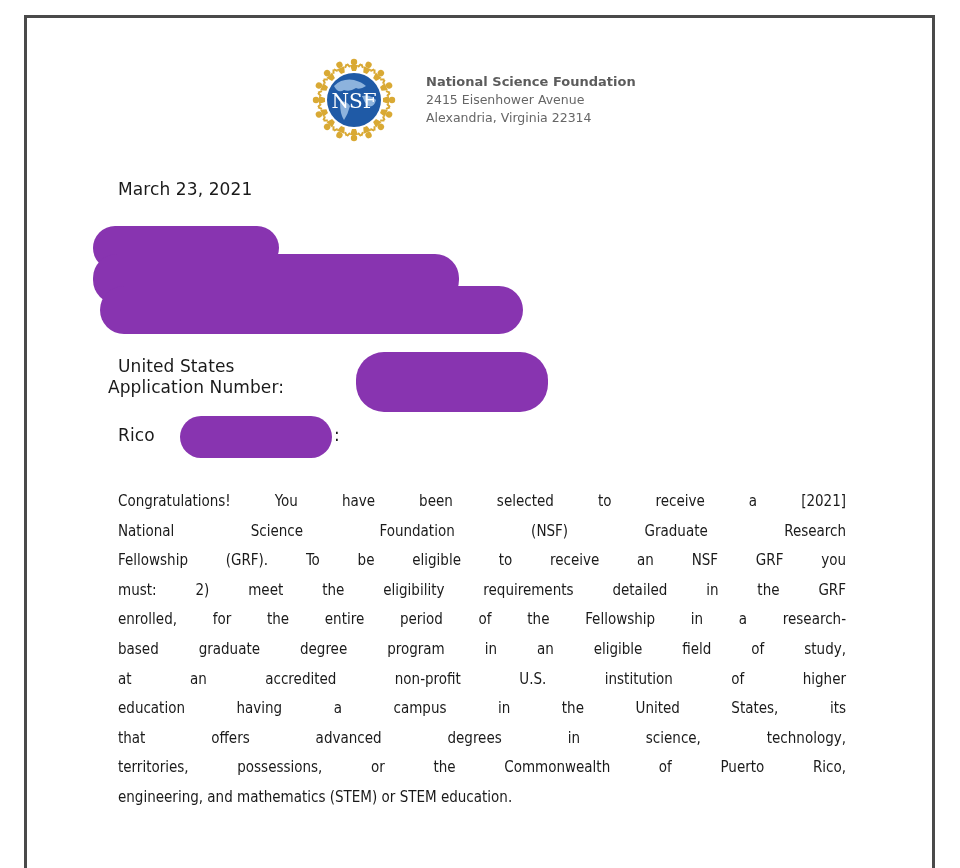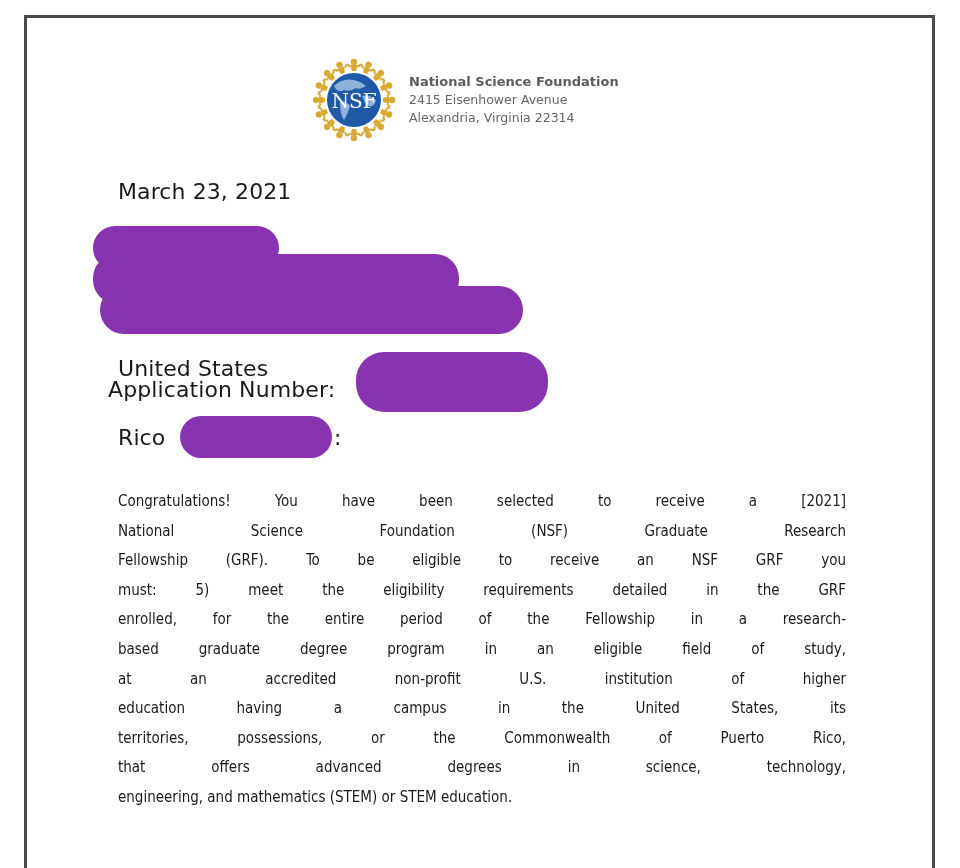--- a/index.html
+++ b/index.html
@@ -14,24 +14,24 @@
       border: 3px solid #4a4a4a;
       border-bottom: none;
       background: #fff;
       box-sizing: border-box;
     }
     .letterhead {
       position: absolute; left: 310px; top: 56px;
       display: flex; align-items: center;
     }
     .seal { width: 88px; height: 88px; position: relative; text-align: center; }
-    .org-block { margin-left: 11px; line-height: 18px; font-size: 12.5px; color: #666; }
+    .org-block { margin-left: 28px; line-height: 18px; font-size: 12.5px; color: #666; }
     .org-name { font-weight: bold; color: #5c5c5c; font-size: 13px; }
     .letter-text {
-      position: absolute; color: #1a1a1a; font-size: 22px; letter-spacing: 0.1px;
+      position: absolute; color: #1a1a1a; font-size: 17px; letter-spacing: 0.1px;
     }
     .date { left: 118px; top: 179px; }
     .country { left: 118px; top: 329px; margin-top: 27px; }
     .appnum { left: 108px; top: 377px; }
     .dear { left: 118px; top: 425px; }
     .redact { position: absolute; background: #8834b0; border-radius: 20px; }
     .body-para {
       position: absolute; left: 118px; top: 487px; width: 728px;
       font-family: "DejaVu Sans Condensed", "DejaVu Sans", sans-serif;
       font-size: 15px; line-height: 29.6px; color: #1a1a1a;
@@ -101,21 +101,21 @@
 <div class="letter-text dear">
   <span>Rico</span>
 </div>
 <div class="redact" style="left:180px; top:416px; width:152px; height:42px; border-radius:22px;"></div>
 <div class="letter-text" style="left:334px; top:425px;">:</div>
 
 <div class="body-para">
   <span>Congratulations! You have been selected to receive a [2021]</span>
   <span>National Science Foundation (NSF) Graduate Research</span>
   <span>Fellowship (GRF). To be eligible to receive an NSF GRF you</span>
-  <span>must: 5) meet the eligibility requirements detailed in the GRF</span>
+  <span>must: 2) meet the eligibility requirements detailed in the GRF</span>
   <span>enrolled, for the entire period of the Fellowship in a research-</span>
   <span>based graduate degree program in an eligible field of study,</span>
   <span>at an accredited non-profit U.S. institution of higher</span>
   <span>education having a campus in the United States, its</span>
+  <span>that offers advanced degrees in science, technology,</span>
   <span>territories, possessions, or the Commonwealth of Puerto Rico,</span>
-  <span>that offers advanced degrees in science, technology,</span>
   <span class="last">engineering, and mathematics (STEM) or STEM education.</span>
 </div>
 
 </body></html>

